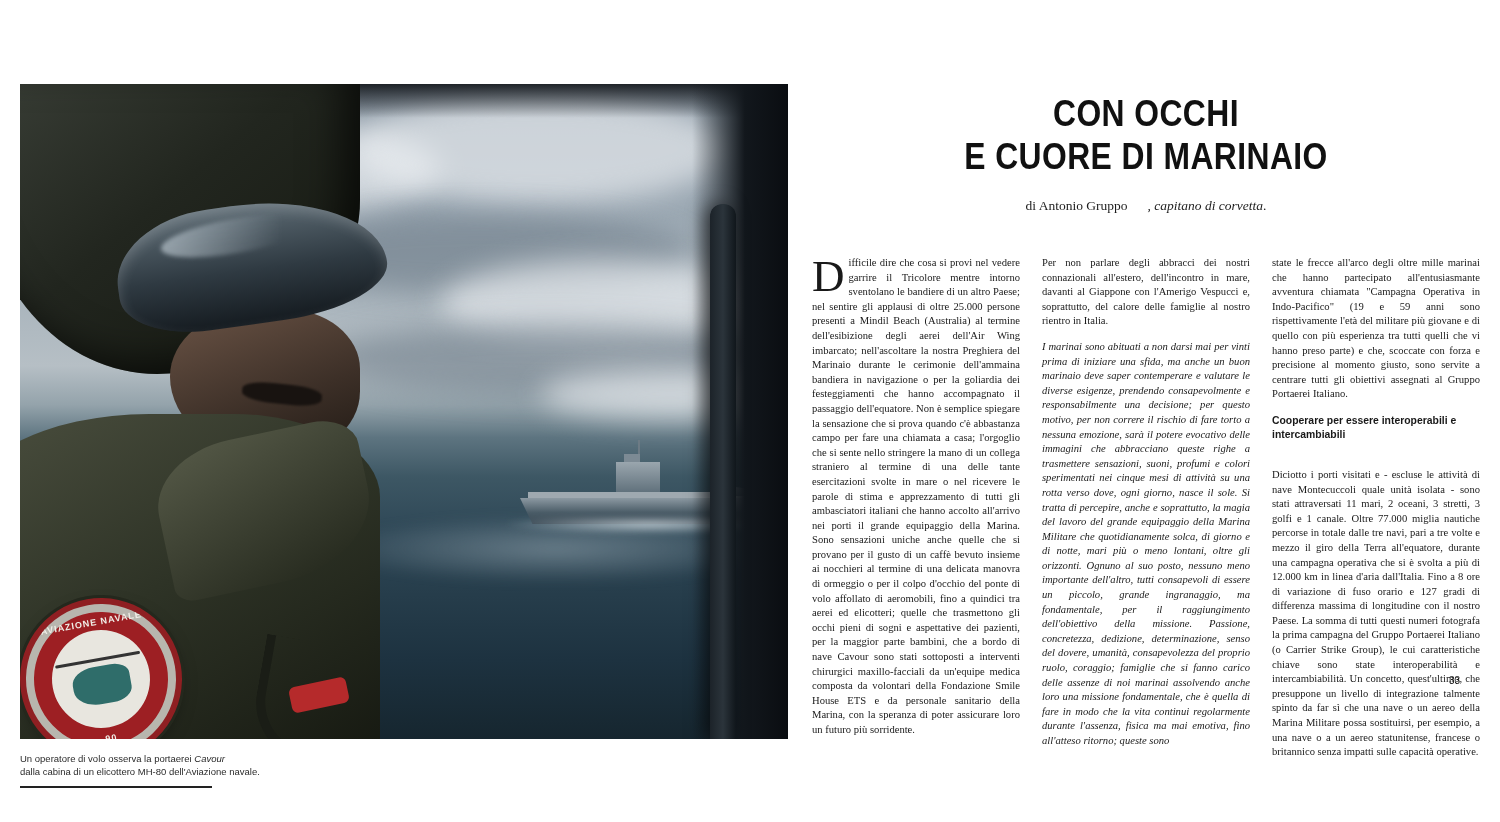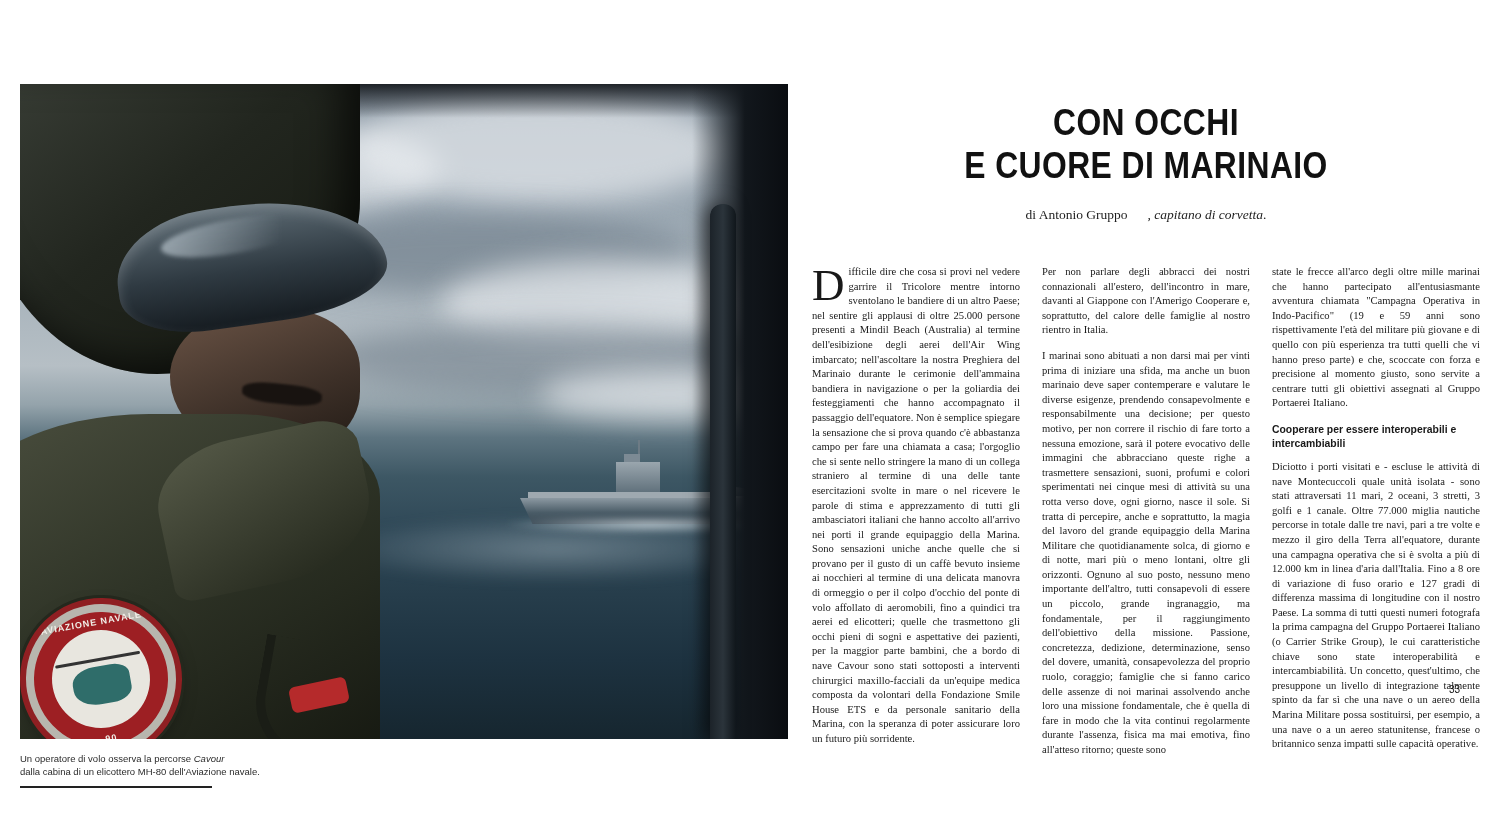--- a/index.html
+++ b/index.html
@@ -301,21 +301,21 @@
     top: 786px;
     width: 192px;
     height: 2px;
     background: #222;
   }
 
   
   .article {
     position: absolute;
     left: 812px;
-    top: 17px;
+    top: 8px;
     width: 668px;
     height: 706px;
   }
   .headline {
     margin: 84px 0 0 0;
     text-align: center;
     font-family: "Liberation Sans", sans-serif;
     font-weight: bold;
     font-size: 37px;
     line-height: 43px;
@@ -344,35 +344,35 @@
   }
   .col {
     width: 208px;
     font-size: 10.6px;
     line-height: 14.6px;
     text-align: justify;
     color: #191919;
     hyphens: auto;
   }
   .col p { margin: 0 0 0 0; }
-  .col p + p { margin-top: 11px; }
+  .col p + p { margin-top: 11px; font-style: italic; }
   .dropcap {
     float: left;
     font-family: "Liberation Serif", serif;
     font-size: 45px;
     line-height: 35px;
     font-weight: normal;
     padding: 3px 4px 0 0;
   }
   .subhead {
     font-family: "Liberation Sans", sans-serif;
     font-weight: bold;
     font-size: 10.4px;
     line-height: 14px;
-    margin: 12px 0 9px 0;
+    margin: 12px 0 26px 0;
     text-align: left;
   }
   .folio {
     position: absolute;
     right: 20px;
     bottom: 28px;
     font-family: "Liberation Sans", sans-serif;
     font-size: 10px;
     color: #111;
   }
@@ -422,21 +422,21 @@
           <div class="patch-inner"></div>
           <div class="patch-heli"></div>
           <div class="patch-txt">AVIAZIONE NAVALE</div>
           <div class="patch-txt bottom">90</div>
         </div>
       </div>
     </div>
   </div>
 
   <div class="caption">
-    <span>Un operatore di volo osserva la percorse </span><em>Cavour</em><br>
+    <span>Un operatore di volo osserva la portaerei </span><em>Cavour</em><br>
     <span>dalla cabina di un elicottero MH-80 dell'Aviazione navale.</span>
   </div>
   <div class="caption-rule"></div>
 
   <div class="article">
 
     <h1 class="headline">
       <span>CON OCCHI</span>
       <span class="l2">E CUORE DI MARINAIO</span>
     </h1>
@@ -445,21 +445,21 @@
       <span>di </span><span>Antonio Gruppo</span><em>, capitano di corvetta</em><span>.</span>
     </div>
 
     <div class="columns">
 
       <div class="col">
         <p><span class="dropcap">D</span><span>ifficile dire che cosa si provi nel vedere garrire il Tricolore mentre intorno sventolano le bandiere di un altro Paese; nel sentire gli applausi di oltre 25.000 persone presenti a Mindil Beach (Australia) al termine dell'esibizione degli aerei dell'Air Wing imbarcato; nell'ascoltare la nostra Preghiera del Marinaio durante le cerimonie dell'ammaina bandiera in navigazione o per la goliardia dei festeggiamenti che hanno accompagnato il passaggio dell'equatore. Non è semplice spiegare la sensazione che si prova quando c'è abbastanza campo per fare una chiamata a casa; l'orgoglio che si sente nello stringere la mano di un collega straniero al termine di una delle tante esercitazioni svolte in mare o nel ricevere le parole di stima e apprezzamento di tutti gli ambasciatori italiani che hanno accolto all'arrivo nei porti il grande equipaggio della Marina. Sono sensazioni uniche anche quelle che si provano per il gusto di un caffè bevuto insieme ai nocchieri al termine di una delicata manovra di ormeggio o per il colpo d'occhio del ponte di volo affollato di aeromobili, fino a quindici tra aerei ed elicotteri; quelle che trasmettono gli occhi pieni di sogni e aspettative dei pazienti, per la maggior parte bambini, che a bordo di nave Cavour sono stati sottoposti a interventi chirurgici maxillo-facciali da un'equipe medica composta da volontari della Fondazione Smile House ETS e da personale sanitario della Marina, con la speranza di poter assicurare loro un futuro più sorridente.</span></p>
       </div>
 
       <div class="col">
-        <p>Per non parlare degli abbracci dei nostri connazionali all'estero, dell'incontro in mare, davanti al Giappone con l'Amerigo Cooperare e, soprattutto, del calore delle famiglie al nostro rientro in Italia.</p>
+        <p>Per non parlare degli abbracci dei nostri connazionali all'estero, dell'incontro in mare, davanti al Giappone con l'Amerigo Vespucci e, soprattutto, del calore delle famiglie al nostro rientro in Italia.</p>
         <p>I marinai sono abituati a non darsi mai per vinti prima di iniziare una sfida, ma anche un buon marinaio deve saper contemperare e valutare le diverse esigenze, prendendo consapevolmente e responsabilmente una decisione; per questo motivo, per non correre il rischio di fare torto a nessuna emozione, sarà il potere evocativo delle immagini che abbracciano queste righe a trasmettere sensazioni, suoni, profumi e colori sperimentati nei cinque mesi di attività su una rotta verso dove, ogni giorno, nasce il sole. Si tratta di percepire, anche e soprattutto, la magia del lavoro del grande equipaggio della Marina Militare che quotidianamente solca, di giorno e di notte, mari più o meno lontani, oltre gli orizzonti. Ognuno al suo posto, nessuno meno importante dell'altro, tutti consapevoli di essere un piccolo, grande ingranaggio, ma fondamentale, per il raggiungimento dell'obiettivo della missione. Passione, concretezza, dedizione, determinazione, senso del dovere, umanità, consapevolezza del proprio ruolo, coraggio; famiglie che si fanno carico delle assenze di noi marinai assolvendo anche loro una missione fondamentale, che è quella di fare in modo che la vita continui regolarmente durante l'assenza, fisica ma mai emotiva, fino all'atteso ritorno; queste sono</p>
       </div>
 
       <div class="col">
         <p>state le frecce all'arco degli oltre mille marinai che hanno partecipato all'entusiasmante avventura chiamata "Campagna Operativa in Indo-Pacifico" (19 e 59 anni sono rispettivamente l'età del militare più giovane e di quello con più esperienza tra tutti quelli che vi hanno preso parte) e che, scoccate con forza e precisione al momento giusto, sono servite a centrare tutti gli obiettivi assegnati al Gruppo Portaerei Italiano.</p>
         <div class="subhead">Cooperare per essere interoperabili e intercambiabili</div>
         <p>Diciotto i porti visitati e - escluse le attività di nave Montecuccoli quale unità isolata - sono stati attraversati 11 mari, 2 oceani, 3 stretti, 3 golfi e 1 canale. Oltre 77.000 miglia nautiche percorse in totale dalle tre navi, pari a tre volte e mezzo il giro della Terra all'equatore, durante una campagna operativa che si è svolta a più di 12.000 km in linea d'aria dall'Italia. Fino a 8 ore di variazione di fuso orario e 127 gradi di differenza massima di longitudine con il nostro Paese. La somma di tutti questi numeri fotografa la prima campagna del Gruppo Portaerei Italiano (o Carrier Strike Group), le cui caratteristiche chiave sono state interoperabilità e intercambiabilità. Un concetto, quest'ultimo, che presuppone un livello di integrazione talmente spinto da far sì che una nave o un aereo della Marina Militare possa sostituirsi, per esempio, a una nave o a un aereo statunitense, francese o britannico senza impatti sulle capacità operative.</p>
       </div>
 
     </div>

